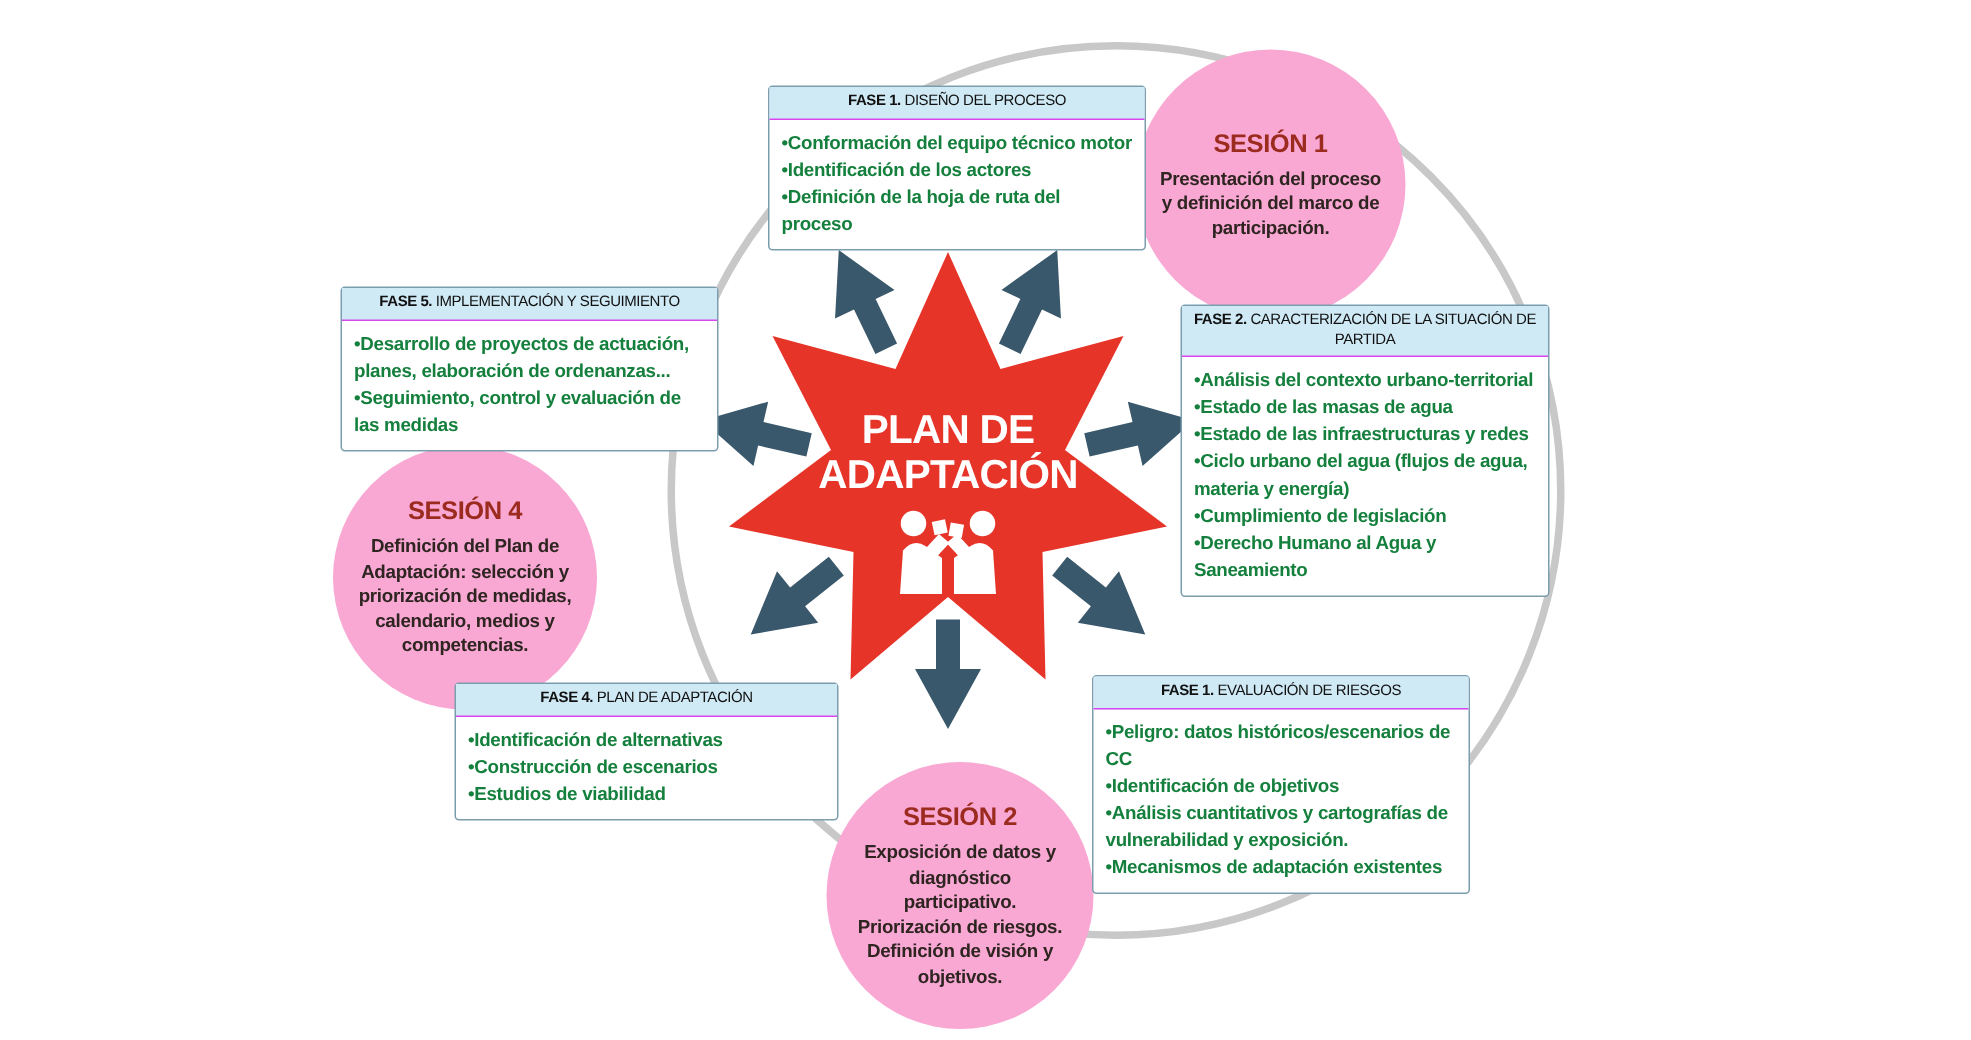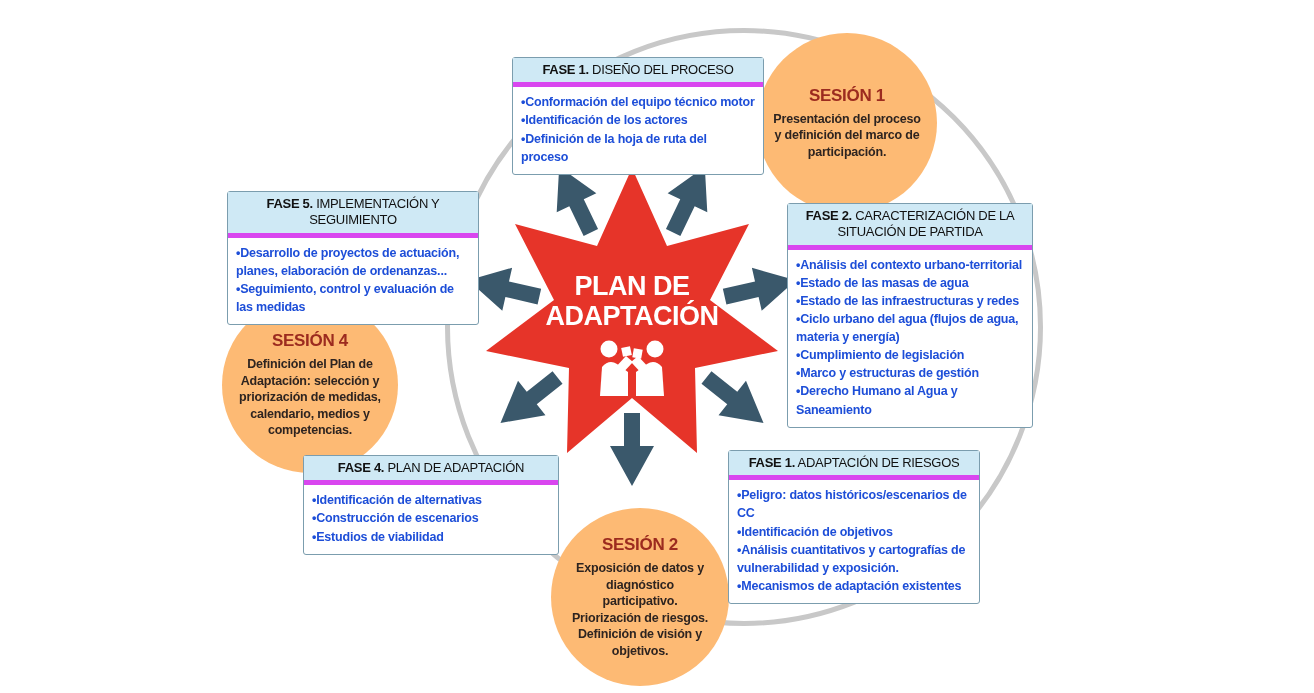--- a/index.html
+++ b/index.html
@@ -12,33 +12,33 @@
   }
 
   .star-svg{position:absolute;left:462px;top:143px;}
   .star-text{font-family:"Liberation Sans",sans-serif;font-weight:bold;font-size:27px;fill:#ffffff;letter-spacing:-0.5px;}
 
   .phase-box{
     position:absolute;background:#ffffff;border:1.6px solid #7b9dae;border-radius:3px;
     box-sizing:border-box;z-index:5;
   }
   .phase-head{
-    background:#cfe9f5;text-align:center;padding:4px 6px;font-size:13px;line-height:1.25;
-    letter-spacing:-0.3px;color:#111;border-bottom:5px solid #d946ef;
+    background:#cfe9f5;text-align:center;padding:4px 6px;font-size:10px;line-height:1.25;
+    letter-spacing:-0.3px;color:#111;border-bottom:1px solid #d946ef;
   }
   .ph-num{font-weight:bold;}
   .ph-title{font-weight:normal;}
   .phase-body{padding:6px 8px 8px 8px;}
   .bullet{
-    font-size:12.5px;font-weight:bold;color:#1d4ed8;line-height:1.45;
+    font-size:12.5px;font-weight:bold;color:#15803d;line-height:1.45;
     letter-spacing:-0.2px;text-align:left;
   }
 
   .session{
-    position:absolute;background:#fdba74;border-radius:50%;
+    position:absolute;background:#f9a8d4;border-radius:50%;
     display:flex;flex-direction:column;align-items:center;justify-content:center;
     text-align:center;padding:10px 16px;box-sizing:border-box;z-index:3;
   }
   .session-title{font-size:17px;font-weight:bold;color:#9c2b1f;letter-spacing:-0.3px;margin-bottom:5px;}
   .session-body{font-size:12.5px;font-weight:bold;color:#2e2420;line-height:1.32;letter-spacing:-0.2px;}
 </style>
 </head>
 <body>
 
 <div class="canvas">
@@ -101,29 +101,28 @@
     <div class="phase-head">
       <span class="ph-num">FASE 2.</span>
       <span class="ph-title">CARACTERIZACIÓN DE LA SITUACIÓN DE PARTIDA</span>
     </div>
     <div class="phase-body">
         <div class="bullet">•Análisis del contexto urbano-territorial</div>
         <div class="bullet">•Estado de las masas de agua</div>
         <div class="bullet">•Estado de las infraestructuras y redes</div>
         <div class="bullet">•Ciclo urbano del agua (flujos de agua, materia y energía)</div>
         <div class="bullet">•Cumplimiento de legislación</div>
-        <div class="bullet">•Marco y estructuras de gestión</div>
         <div class="bullet">•Derecho Humano al Agua y Saneamiento</div>
       </div>
   </div>
 
   <div class="phase-box" style="left:728px;top:450px;width:252px;">
     <div class="phase-head">
       <span class="ph-num">FASE 1.</span>
-      <span class="ph-title">ADAPTACIÓN DE RIESGOS</span>
+      <span class="ph-title">EVALUACIÓN DE RIESGOS</span>
     </div>
     <div class="phase-body">
         <div class="bullet">•Peligro: datos históricos/escenarios de CC</div>
         <div class="bullet">•Identificación de objetivos</div>
         <div class="bullet">•Análisis cuantitativos y cartografías de vulnerabilidad y exposición.</div>
         <div class="bullet">•Mecanismos de adaptación existentes</div>
       </div>
   </div>
 
   <div class="phase-box" style="left:303px;top:455px;width:256px;">

